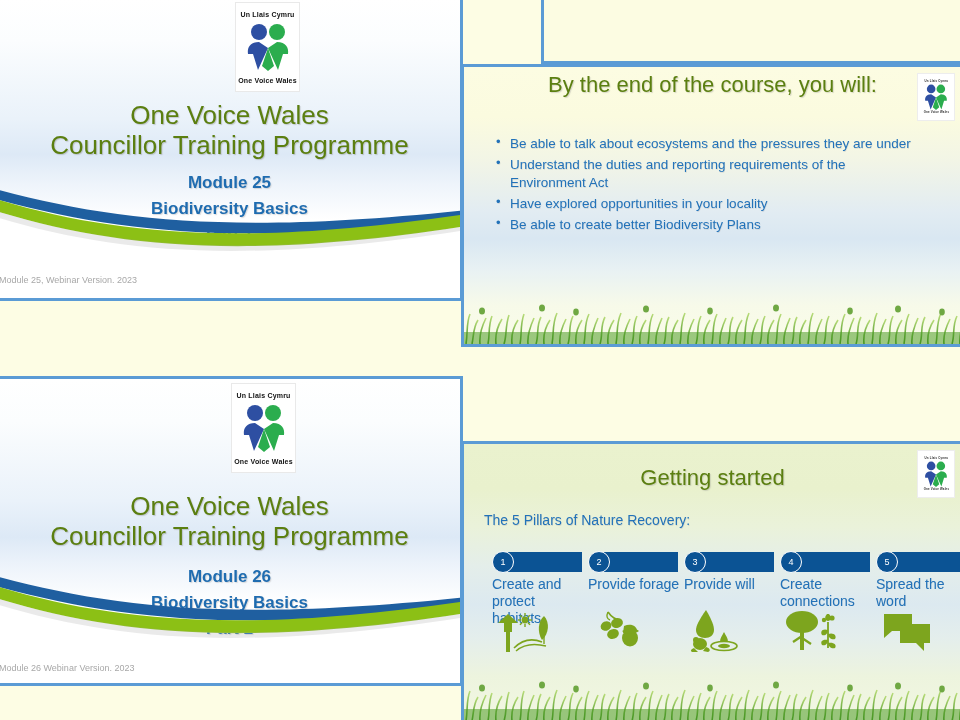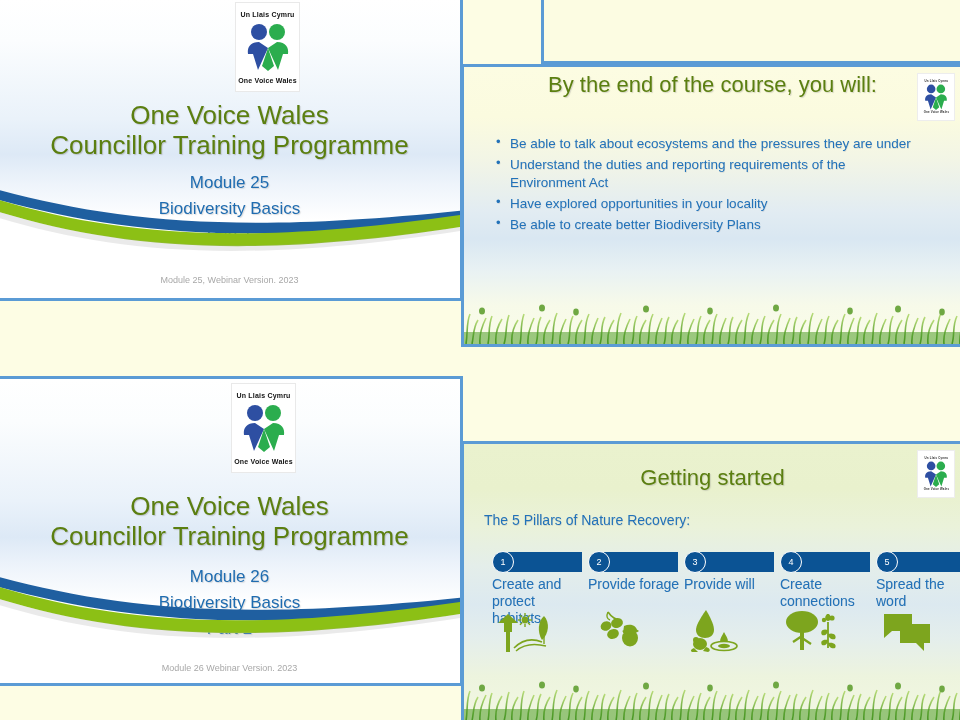--- a/index.html
+++ b/index.html
@@ -66,25 +66,25 @@
     line-height: 1.18;
     text-shadow: 1px 1px 1px rgba(120,120,120,.35);
   }
   .ows-sub {
     position: absolute;
     width: 100%;
     text-align: center;
     color: #1F6CB0;
     line-height: 1.45;
     text-shadow: 1px 1px 1px rgba(140,140,140,.3);
+    font-weight: bold;
   }
   .ows-foot {
     position: absolute;
     width: 100%;
-    text-align: center;
     color: #A8A8A8;
     font-size: 9px;
   }
   .swoosh { position: absolute; left: 0; bottom: 0; }
 
   
   .content-slide {
     background:
       linear-gradient(to bottom,
         #FCFCE2 0%,

